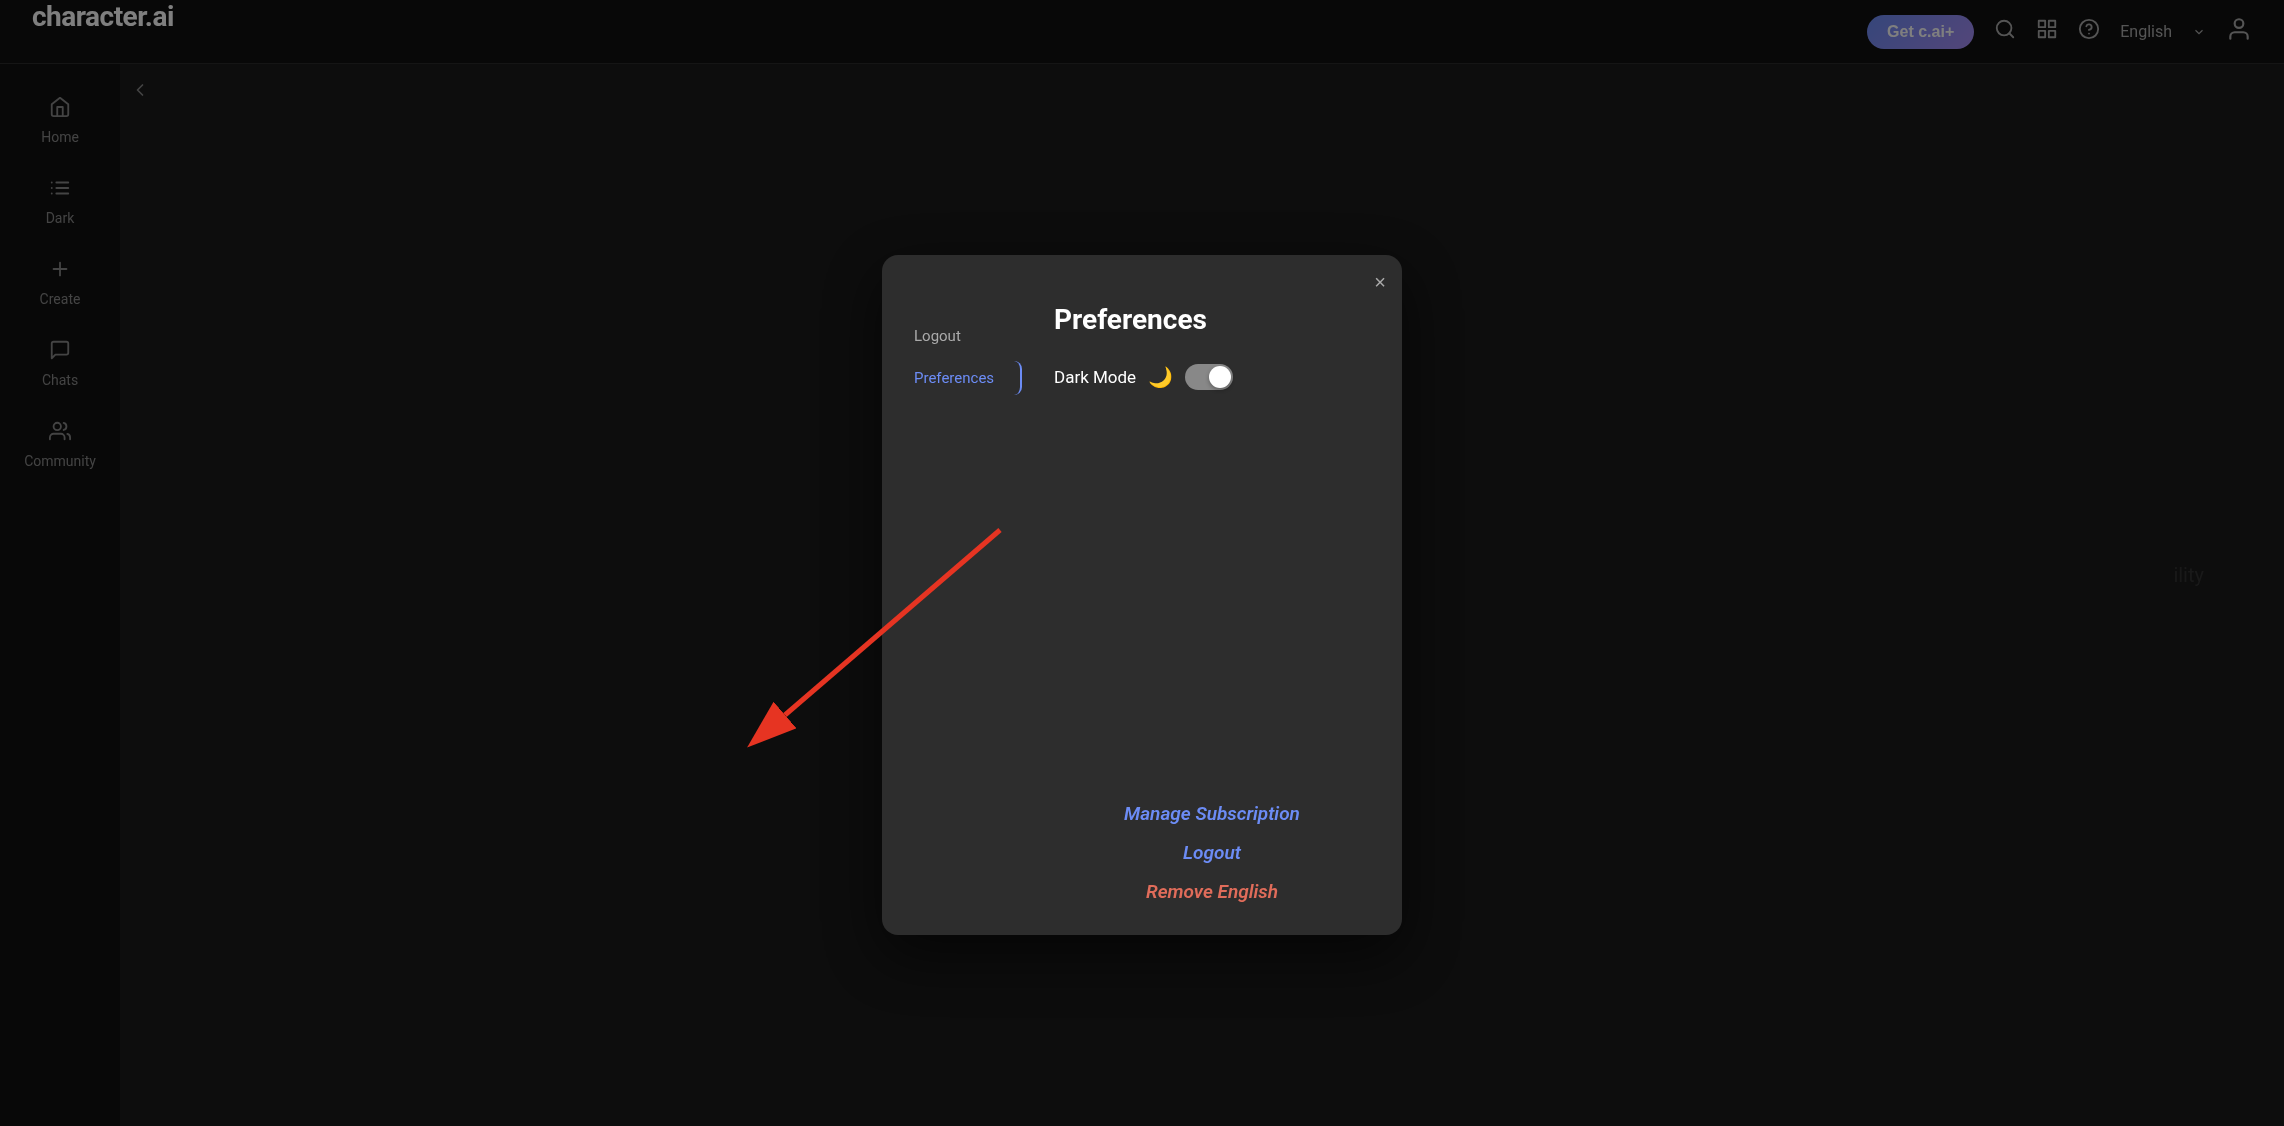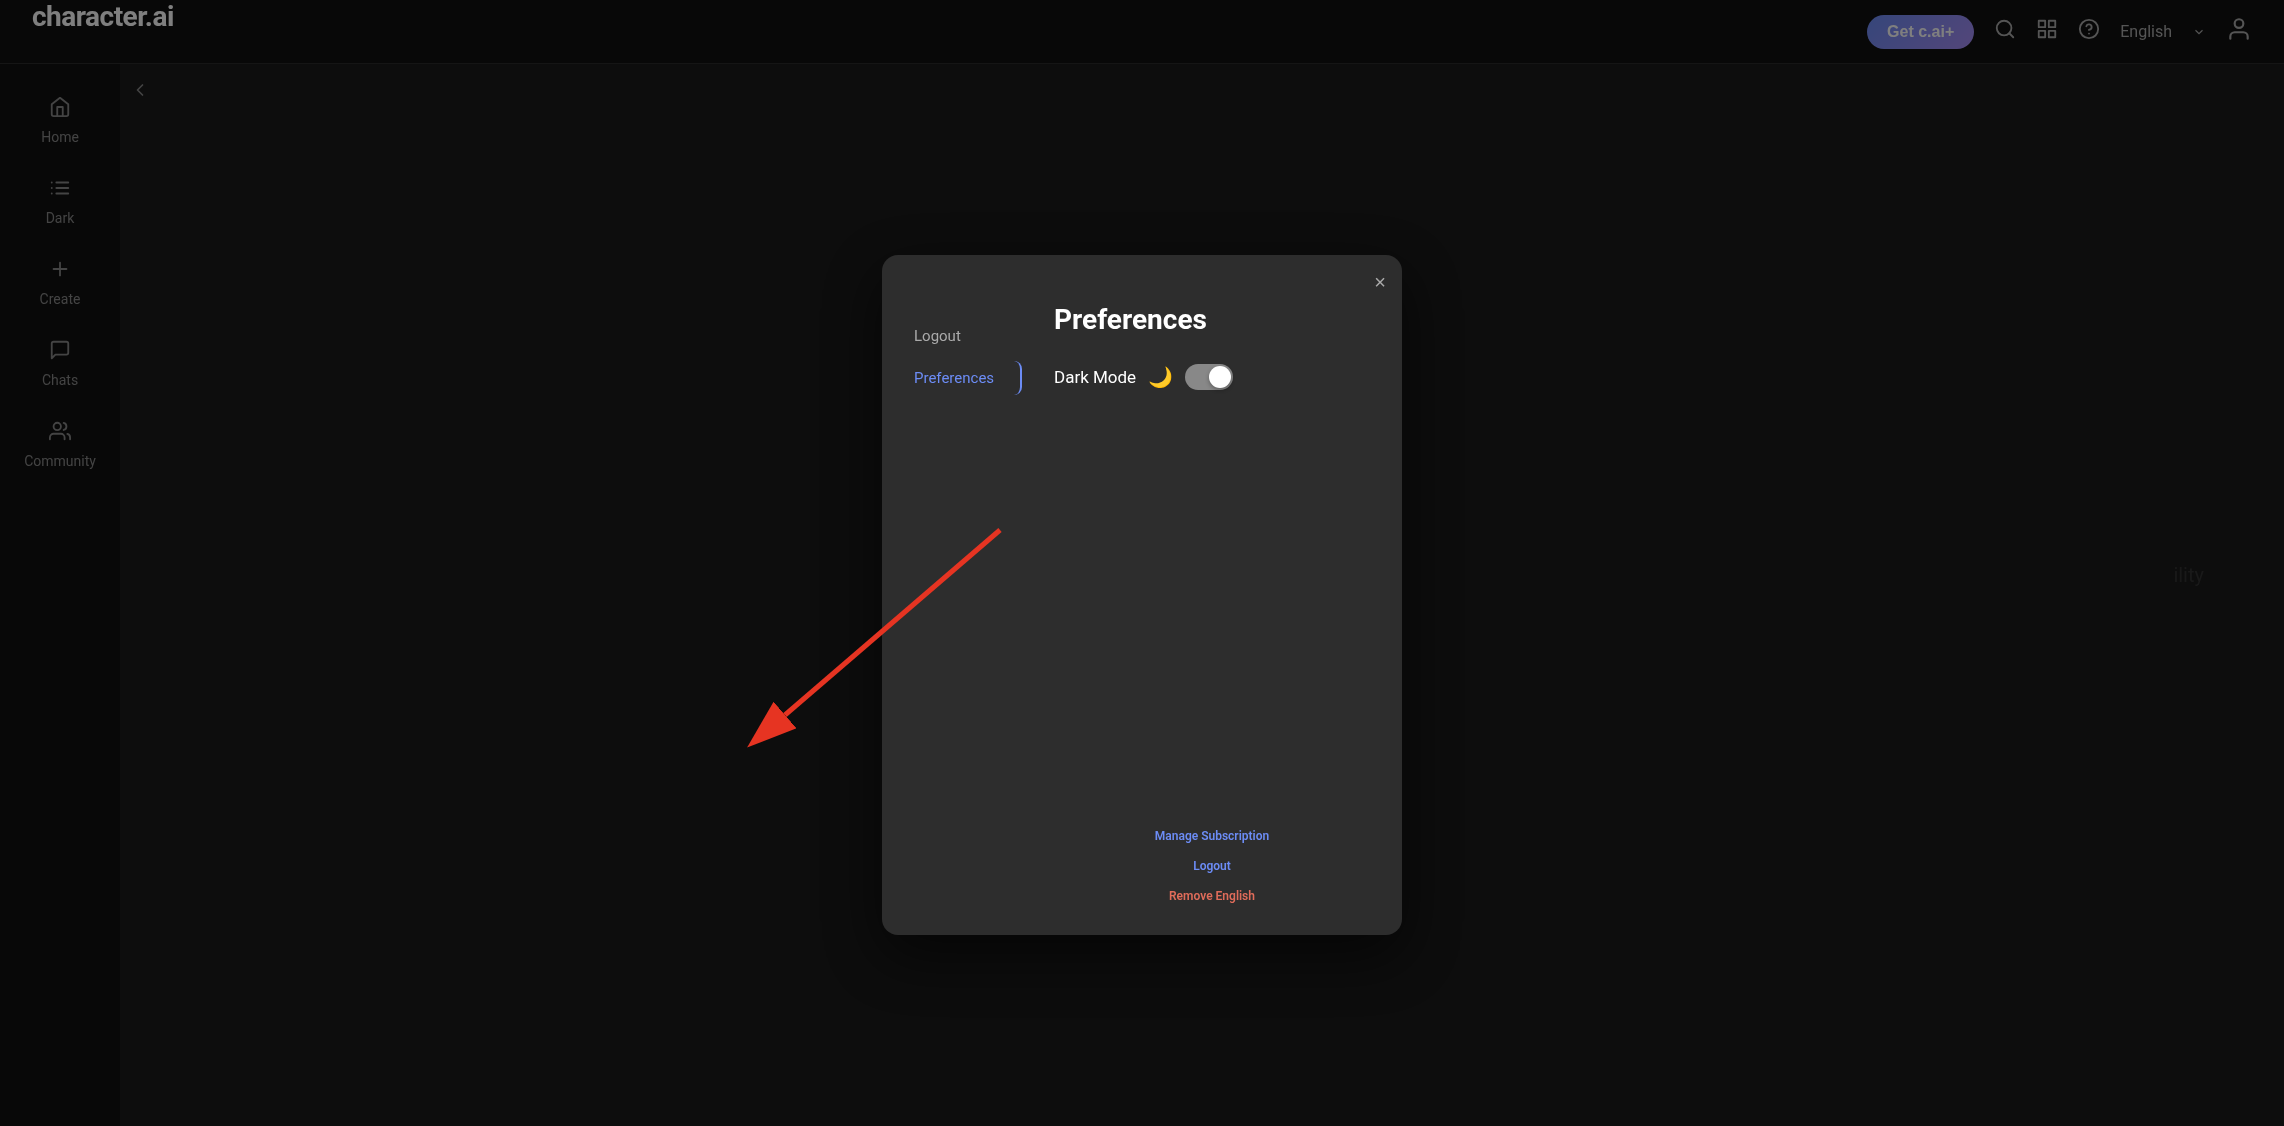--- a/index.html
+++ b/index.html
@@ -248,24 +248,25 @@
       margin-top: auto;
       padding: 0 0 32px 0;
       display: flex;
       flex-direction: column;
       gap: 16px;
       align-items: center;
     }
 
     .action-link {
       color: #6c8cf5;
-      font-size: 12px;
+      font-size: 19px;
       font-weight: 600;
       cursor: pointer;
       text-decoration: none;
+      font-style: italic;
     }
 
     .action-link.danger {
       color: #e06c5a;
     }
 
     
     .red-arrow {
       position: absolute;
       pointer-events: none;

